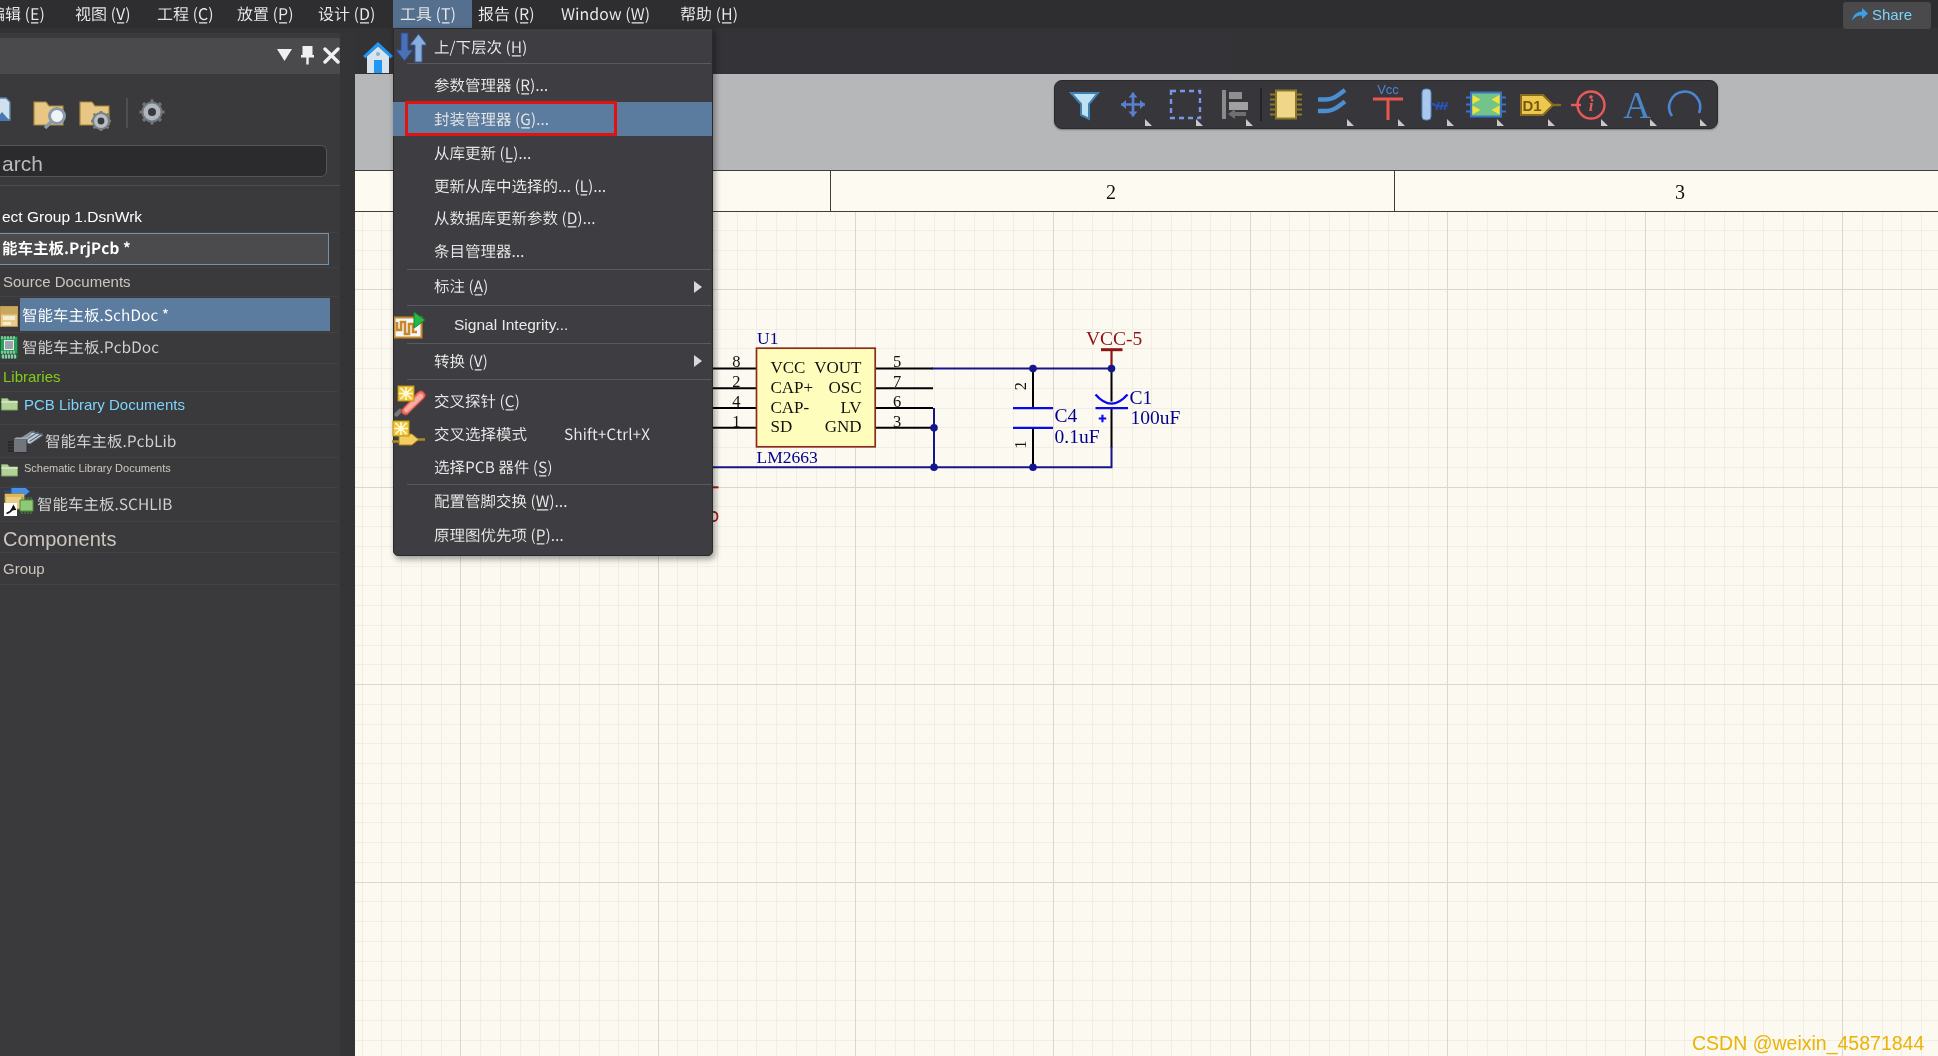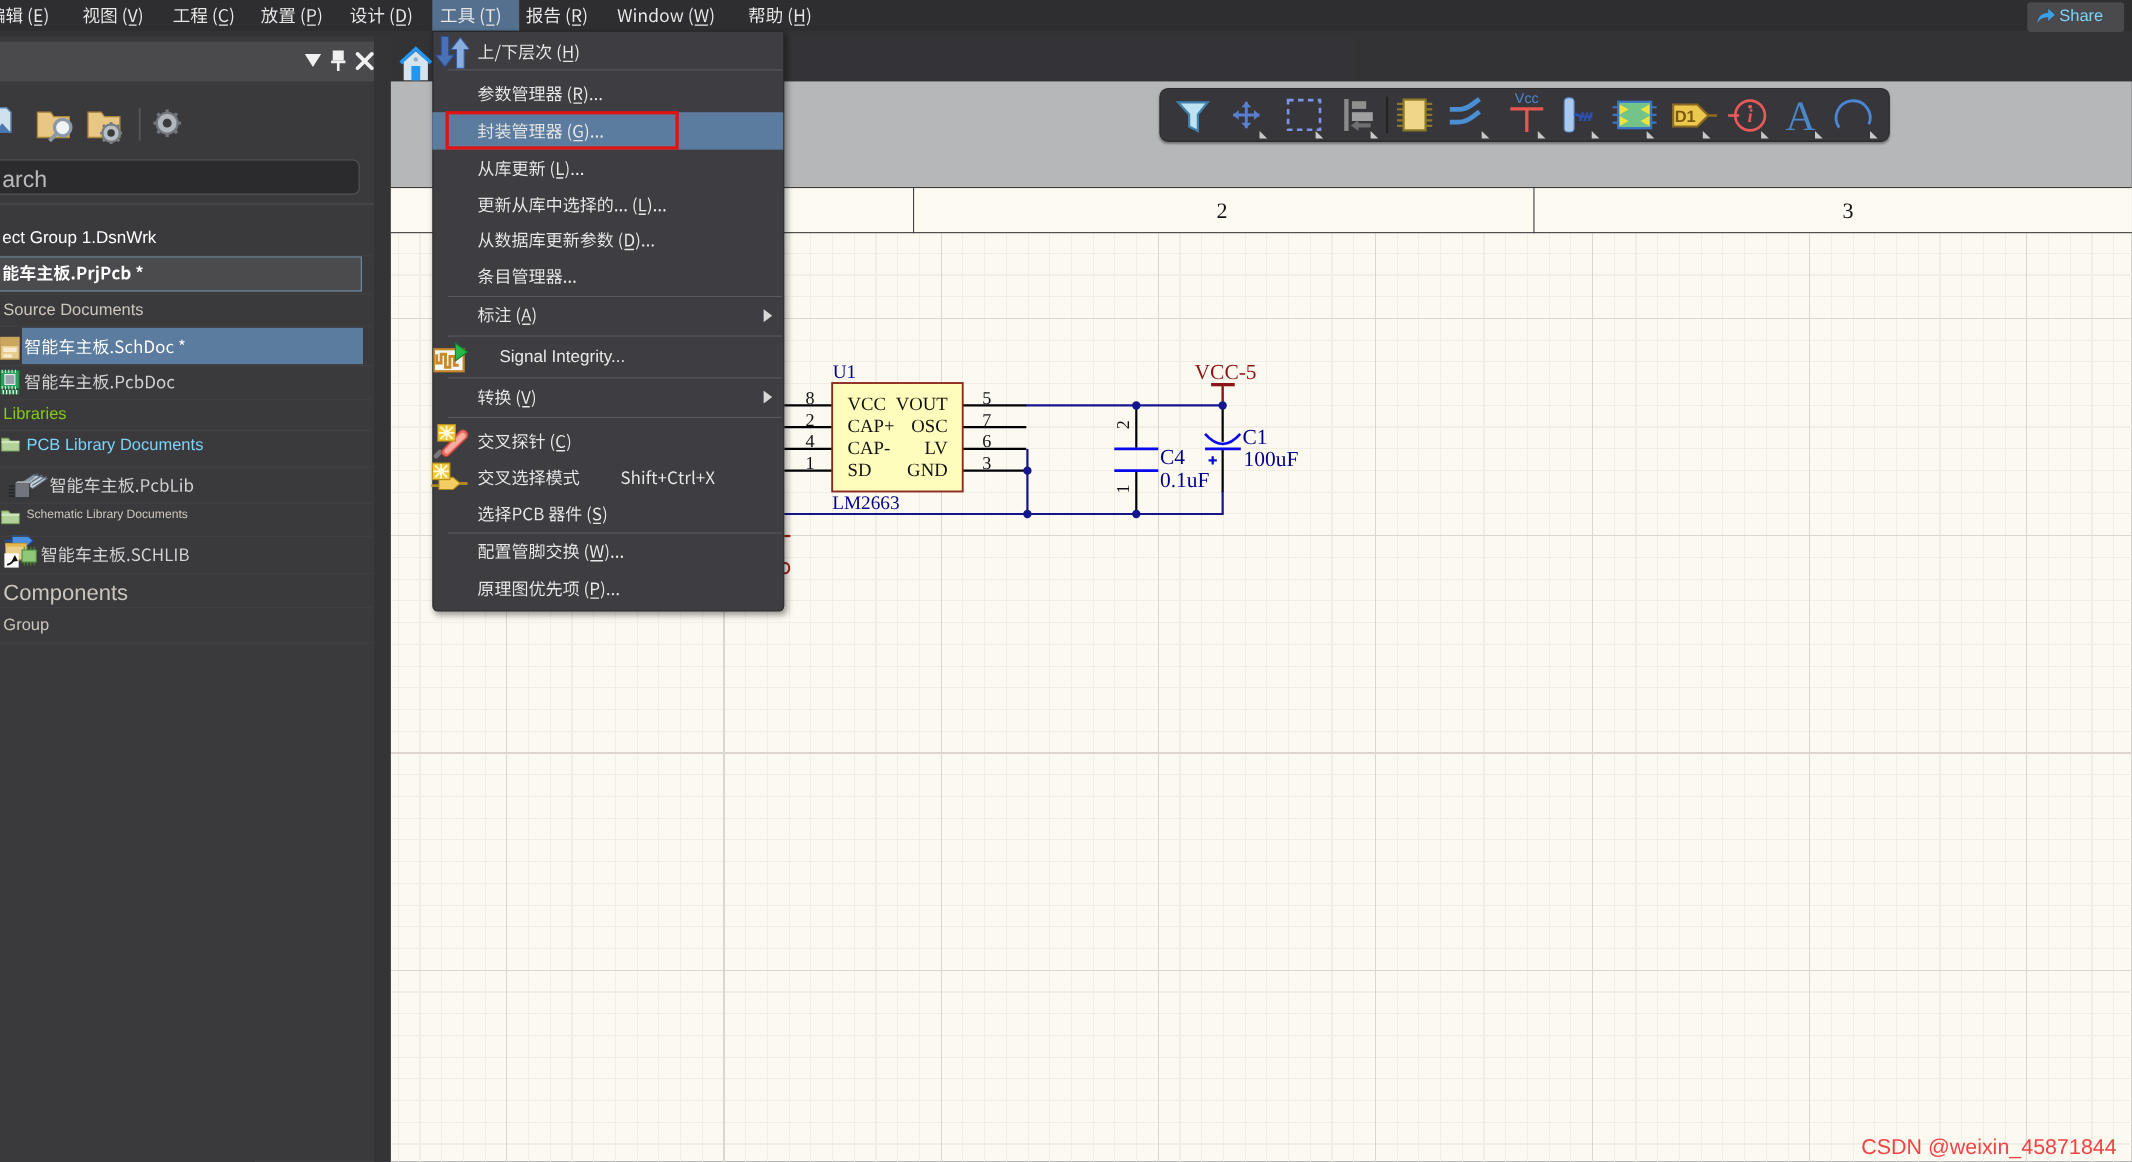--- a/index.html
+++ b/index.html
@@ -303,21 +303,21 @@
 <text x="770.5" y="373.1">VCC</text>
         <text x="861.5" y="373.1" text-anchor="end">VOUT</text>
 <text x="770.5" y="392.85">CAP+</text>
         <text x="861.5" y="392.85" text-anchor="end">OSC</text>
 <text x="770.5" y="412.6">CAP-</text>
         <text x="861.5" y="412.6" text-anchor="end">LV</text>
 <text x="770.5" y="432.35">SD</text>
         <text x="861.5" y="432.35" text-anchor="end">GND</text>
 </g>
 </svg>
-<div class="lat" style="left:1692px;top:1032px;font-size:19.5px;color:#ef4444">CSDN @weixin_45871844</div>
+<div class="lat" style="left:1692px;top:1032px;font-size:19.5px;color:#eab308">CSDN @weixin_45871844</div>
 <div class="ab" style="left:392.5px;top:28px;width:320.5px;height:528px;background:#3e3e42;border:1px solid #2a2a2c;border-radius:0 0 5px 5px;box-shadow:2px 3px 6px rgba(0,0,0,.4)"></div>
 <div class="ab" style="left:393px;top:101.5px;width:319px;height:34px;background:#5b7c9e"></div>
 <div class="ab" style="left:407px;top:63.3px;width:304px;height:1px;background:#5a5a5e"></div>
 <div class="ab" style="left:407px;top:268.8px;width:304px;height:1px;background:#5a5a5e"></div>
 <div class="ab" style="left:407px;top:304.6px;width:304px;height:1px;background:#5a5a5e"></div>
 <div class="ab" style="left:407px;top:342.9px;width:304px;height:1px;background:#5a5a5e"></div>
 <div class="ab" style="left:407px;top:379.2px;width:304px;height:1px;background:#5a5a5e"></div>
 <div class="ab" style="left:407px;top:484.4px;width:304px;height:1px;background:#5a5a5e"></div>
 <svg style="position:absolute;left:434px;top:37.5px;overflow:visible" width="95" height="22">
       <path fill="#e8e8e8" d="M6.6 2.2V14.3H0.8V15.5H14.7V14.3H7.8V8.2H13.7V7H7.8V2.2ZM15.7 17.8H16.7L21.3 2.7H20.3ZM22.4 3.1V4.3H28.4V16.2H29.6V8C31.4 9 33.5 10.3 34.6 11.1L35.4 10.1C34.2 9.1 31.7 7.7 29.9 6.8L29.6 7.1V4.3H36.2V3.1ZM41.8 7.9V9H50.6V7.9ZM40.3 3.7H49.6V5.6H40.3ZM39.1 2.7V7.3C39.1 9.7 39 13.2 37.6 15.6C37.9 15.7 38.4 16 38.6 16.2C40.1 13.7 40.3 9.9 40.3 7.3V6.6H50.8V2.7ZM41.5 16C42 15.8 42.8 15.7 49.5 15.3C49.8 15.7 50 16.1 50.1 16.4L51.2 15.9C50.7 14.9 49.6 13.3 48.7 12.1L47.7 12.5C48.1 13 48.5 13.7 48.9 14.4L43 14.7C43.8 13.9 44.6 12.8 45.3 11.6H51.7V10.6H40.8V11.6H43.9C43.2 12.8 42.3 13.9 42 14.2C41.7 14.6 41.4 14.9 41.1 14.9C41.3 15.2 41.5 15.8 41.5 16ZM53.5 3.9C54.5 4.5 55.8 5.4 56.5 6L57.2 5.1C56.5 4.5 55.2 3.6 54.2 3ZM53.2 13.9 54.3 14.7C55.3 13.3 56.4 11.5 57.4 9.9L56.5 9.1C55.4 10.8 54.1 12.7 53.2 13.9ZM59.6 2C59.1 4.5 58.2 6.9 57.1 8.4C57.4 8.5 57.9 8.9 58.2 9C58.8 8.2 59.3 7 59.8 5.8H65.5C65.3 6.8 64.8 8 64.4 8.8C64.7 8.9 65.1 9.1 65.4 9.2C65.9 8.2 66.6 6.5 67 5L66.2 4.6L65.9 4.6H60.2C60.5 3.8 60.7 3 60.9 2.2ZM61.4 6.5V7.5C61.4 9.7 61.1 13.1 56.3 15.4C56.6 15.6 57 16 57.2 16.3C60.2 14.8 61.6 12.8 62.2 10.9C63.1 13.4 64.4 15.2 66.7 16.1C66.9 15.8 67.2 15.3 67.5 15.1C64.8 14.1 63.3 11.7 62.6 8.6C62.6 8.2 62.6 7.9 62.6 7.5V6.5ZM75.3 18 76.1 17.7C74.8 15.4 74.2 12.8 74.2 10.2C74.2 7.6 74.8 4.9 76.1 2.7L75.3 2.3C73.8 4.6 73 7.1 73 10.2C73 13.2 73.8 15.7 75.3 18ZM78.4 15H79.8V9.6H85.1V15H86.5V3.6H85.1V8.4H79.8V3.6H78.4ZM89.6 18C91 15.7 91.9 13.2 91.9 10.2C91.9 7.1 91 4.6 89.6 2.3L88.7 2.7C90.1 4.9 90.7 7.6 90.7 10.2C90.7 12.8 90.1 15.4 88.7 17.7ZM77.8 17.2H87.1V18.4H77.8Z"></path>

